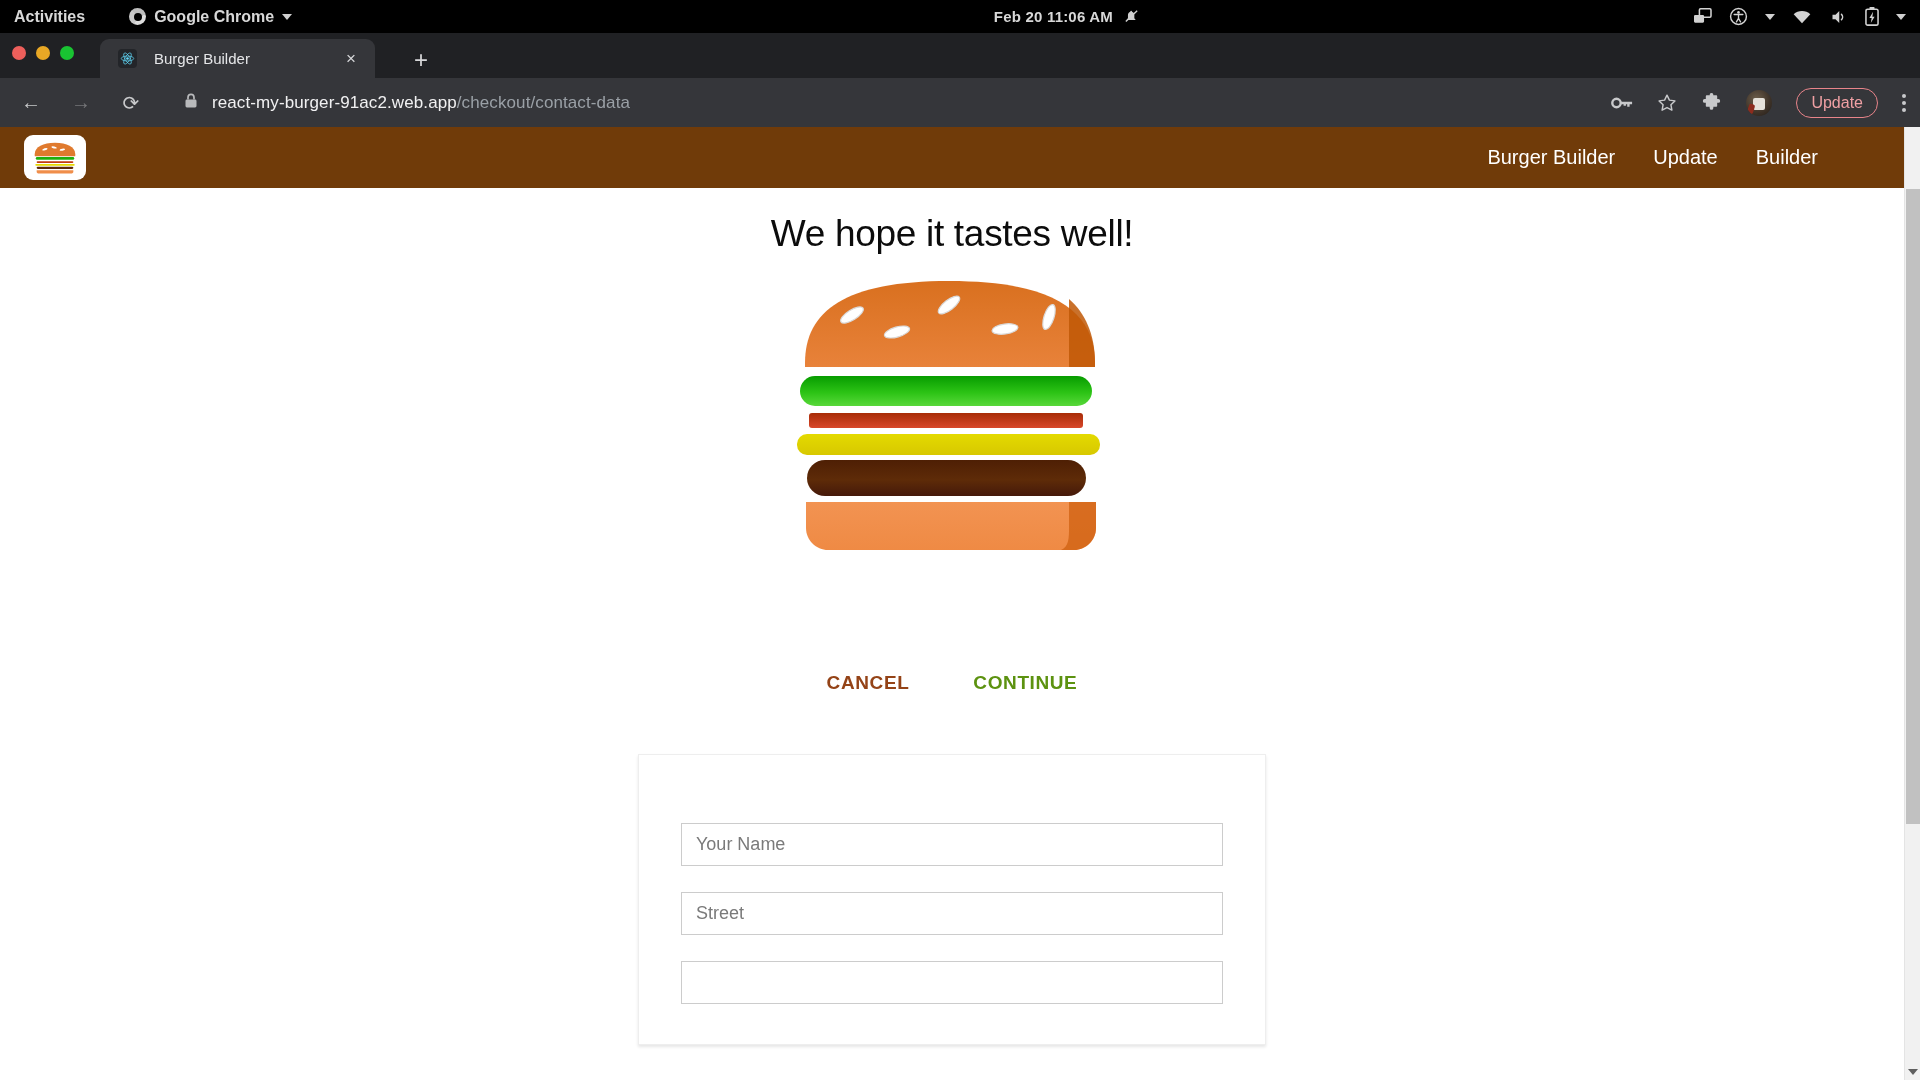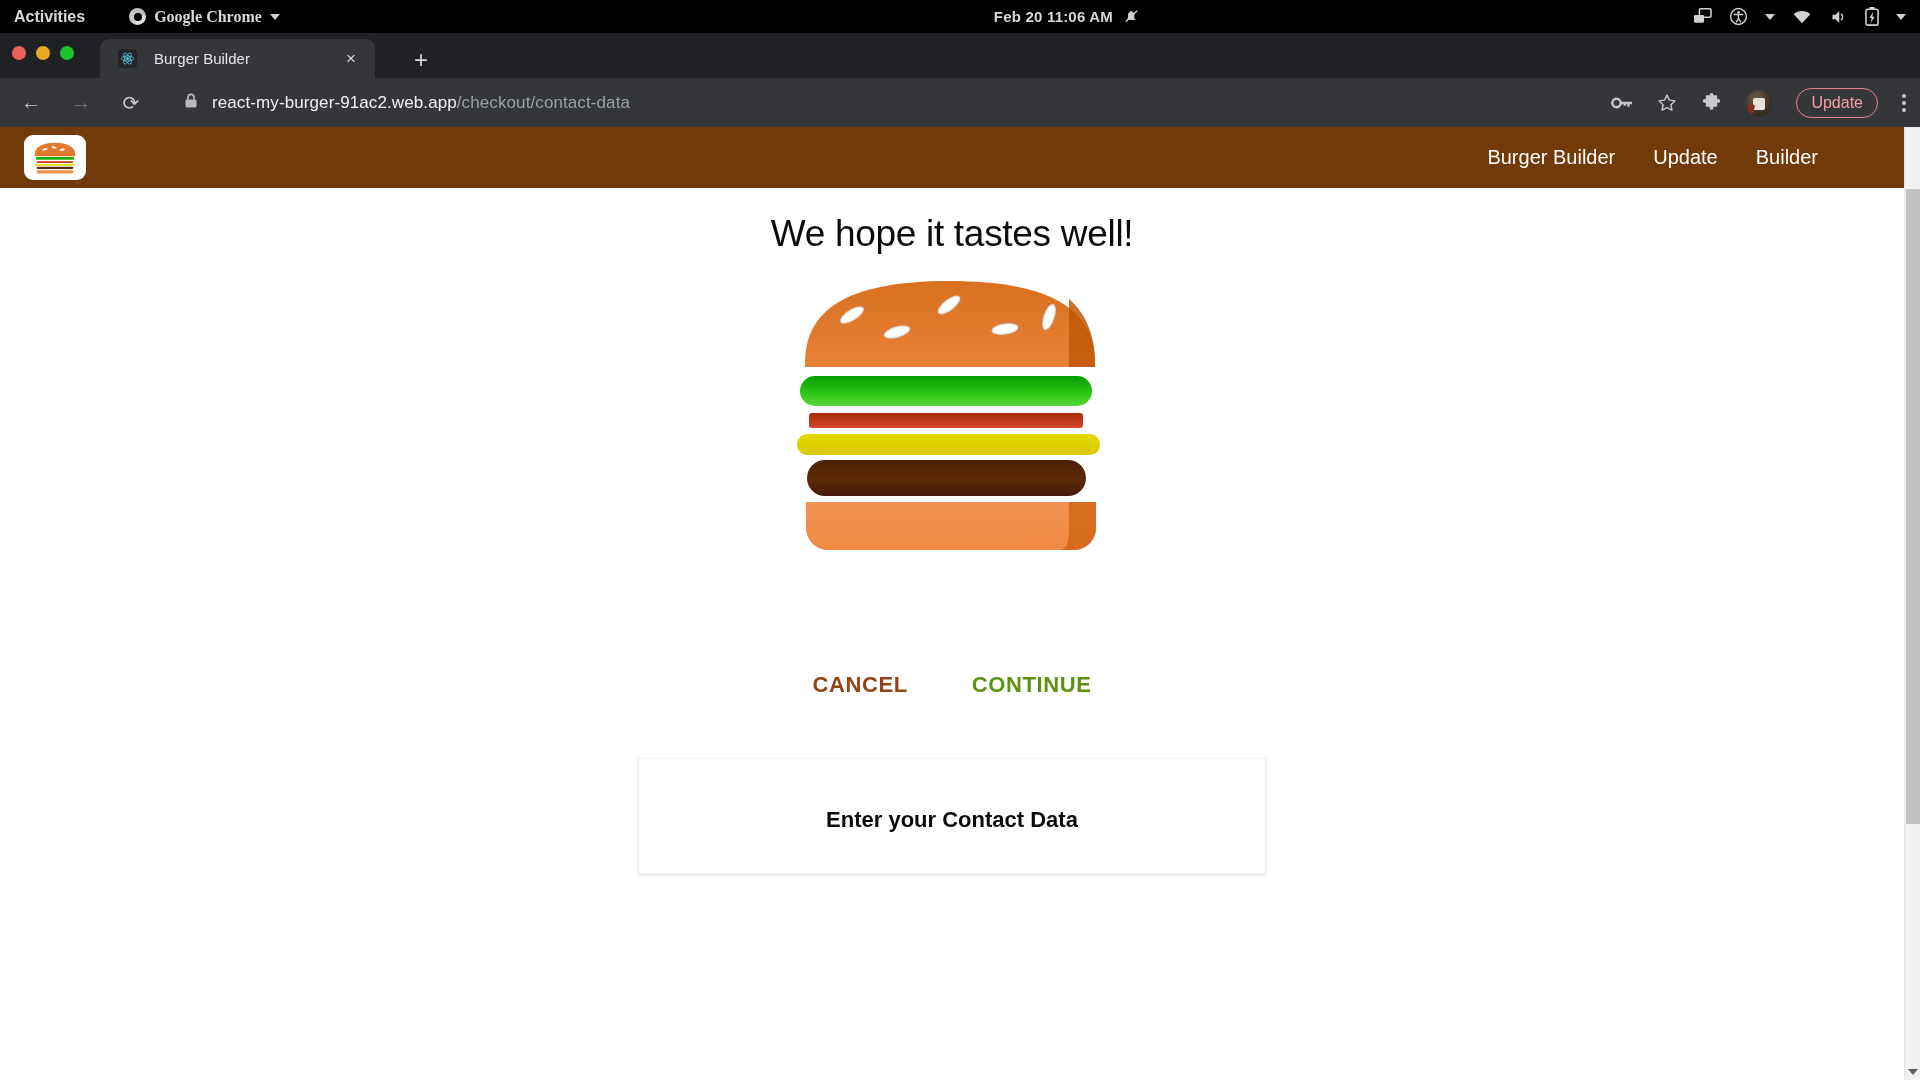--- a/index.html
+++ b/index.html
@@ -10,21 +10,21 @@
   }
 
   
   .gnome-bar{
     position:absolute; top:0; left:0; width:1920px; height:33px;
     background:#000000; color:#d8d8d8;
     display:flex; align-items:center;
     font-size:16px; font-weight:bold;
   }
   .gnome-activities{ margin-left:14px; }
-  .gnome-app{ display:flex; align-items:center; gap:8px; margin-left:44px;font-family:Liberation Serif, serif; }
+  .gnome-app{ display:flex; align-items:center; gap:8px; margin-left:44px; }
   .chrome-dot{
     width:17px; height:17px; border-radius:50%;
     background:
       conic-gradient(from 200deg,#c9c9c9 0deg 120deg,#bdbdbd 120deg 240deg,#dedede 240deg 360deg);
     position:relative;
   }
   .chrome-dot::after{
     content:""; position:absolute; left:4.5px; top:4.5px;
     width:8px; height:8px; border-radius:50%; background:#000;
   }
@@ -145,21 +145,21 @@
   .cs-title{
     margin-top:25px; font-size:37px; font-weight:normal; color:#0c0c0c;
     letter-spacing:-.3px;
   }
   .burger-wrap{ margin-top:18px; width:310px; height:285px; }
   .cs-actions{
     margin-top:110px; display:flex; align-items:center; gap:52px;
   }
   .btn-txt{
     background:none; border:none; font-family:inherit;
-    font-size:22px; font-weight:bold; letter-spacing:.6px; cursor:pointer;
+    font-size:19px; font-weight:bold; letter-spacing:.6px; cursor:pointer;
     padding:4px 6px;
   }
   .btn-danger{ color:#944317; }
   .btn-success{ color:#5C9210; }
 
   
   .contact-card{
     margin-top:56px; width:628px; background:#fff;
     border:1px solid #eeeeee; box-shadow:0 2px 3px rgba(0,0,0,.10);
     padding:30px 42px 40px 42px; text-align:center;
@@ -384,21 +384,25 @@
         <path d="M272 229h27v26c0 12-10 22-22 22h-13c8-3 8-13 8-22z" fill="#cf6010" opacity=".75"></path>
       </svg>
     </div>
 
     <div class="cs-actions">
       <button class="btn-txt btn-danger">CANCEL</button>
       <button class="btn-txt btn-success">CONTINUE</button>
     </div>
 
     <div class="contact-card">
-      <div class="cc-title">Enter your Contact Data</div>
+      <form class="cc-form">
+        <input class="cc-input" type="text" placeholder="Your Name" style="">
+        <input class="cc-input" type="text" placeholder="Street" style="">
+        <input class="cc-input" type="text" placeholder="" style="">
+      </form>
     </div>
   </div>
 
   <div class="pg-scroll">
     <div class="thumb"></div>
     <div class="arr dn">
       <span class="tri-dn"></span>
     </div>
   </div>
 </div>

